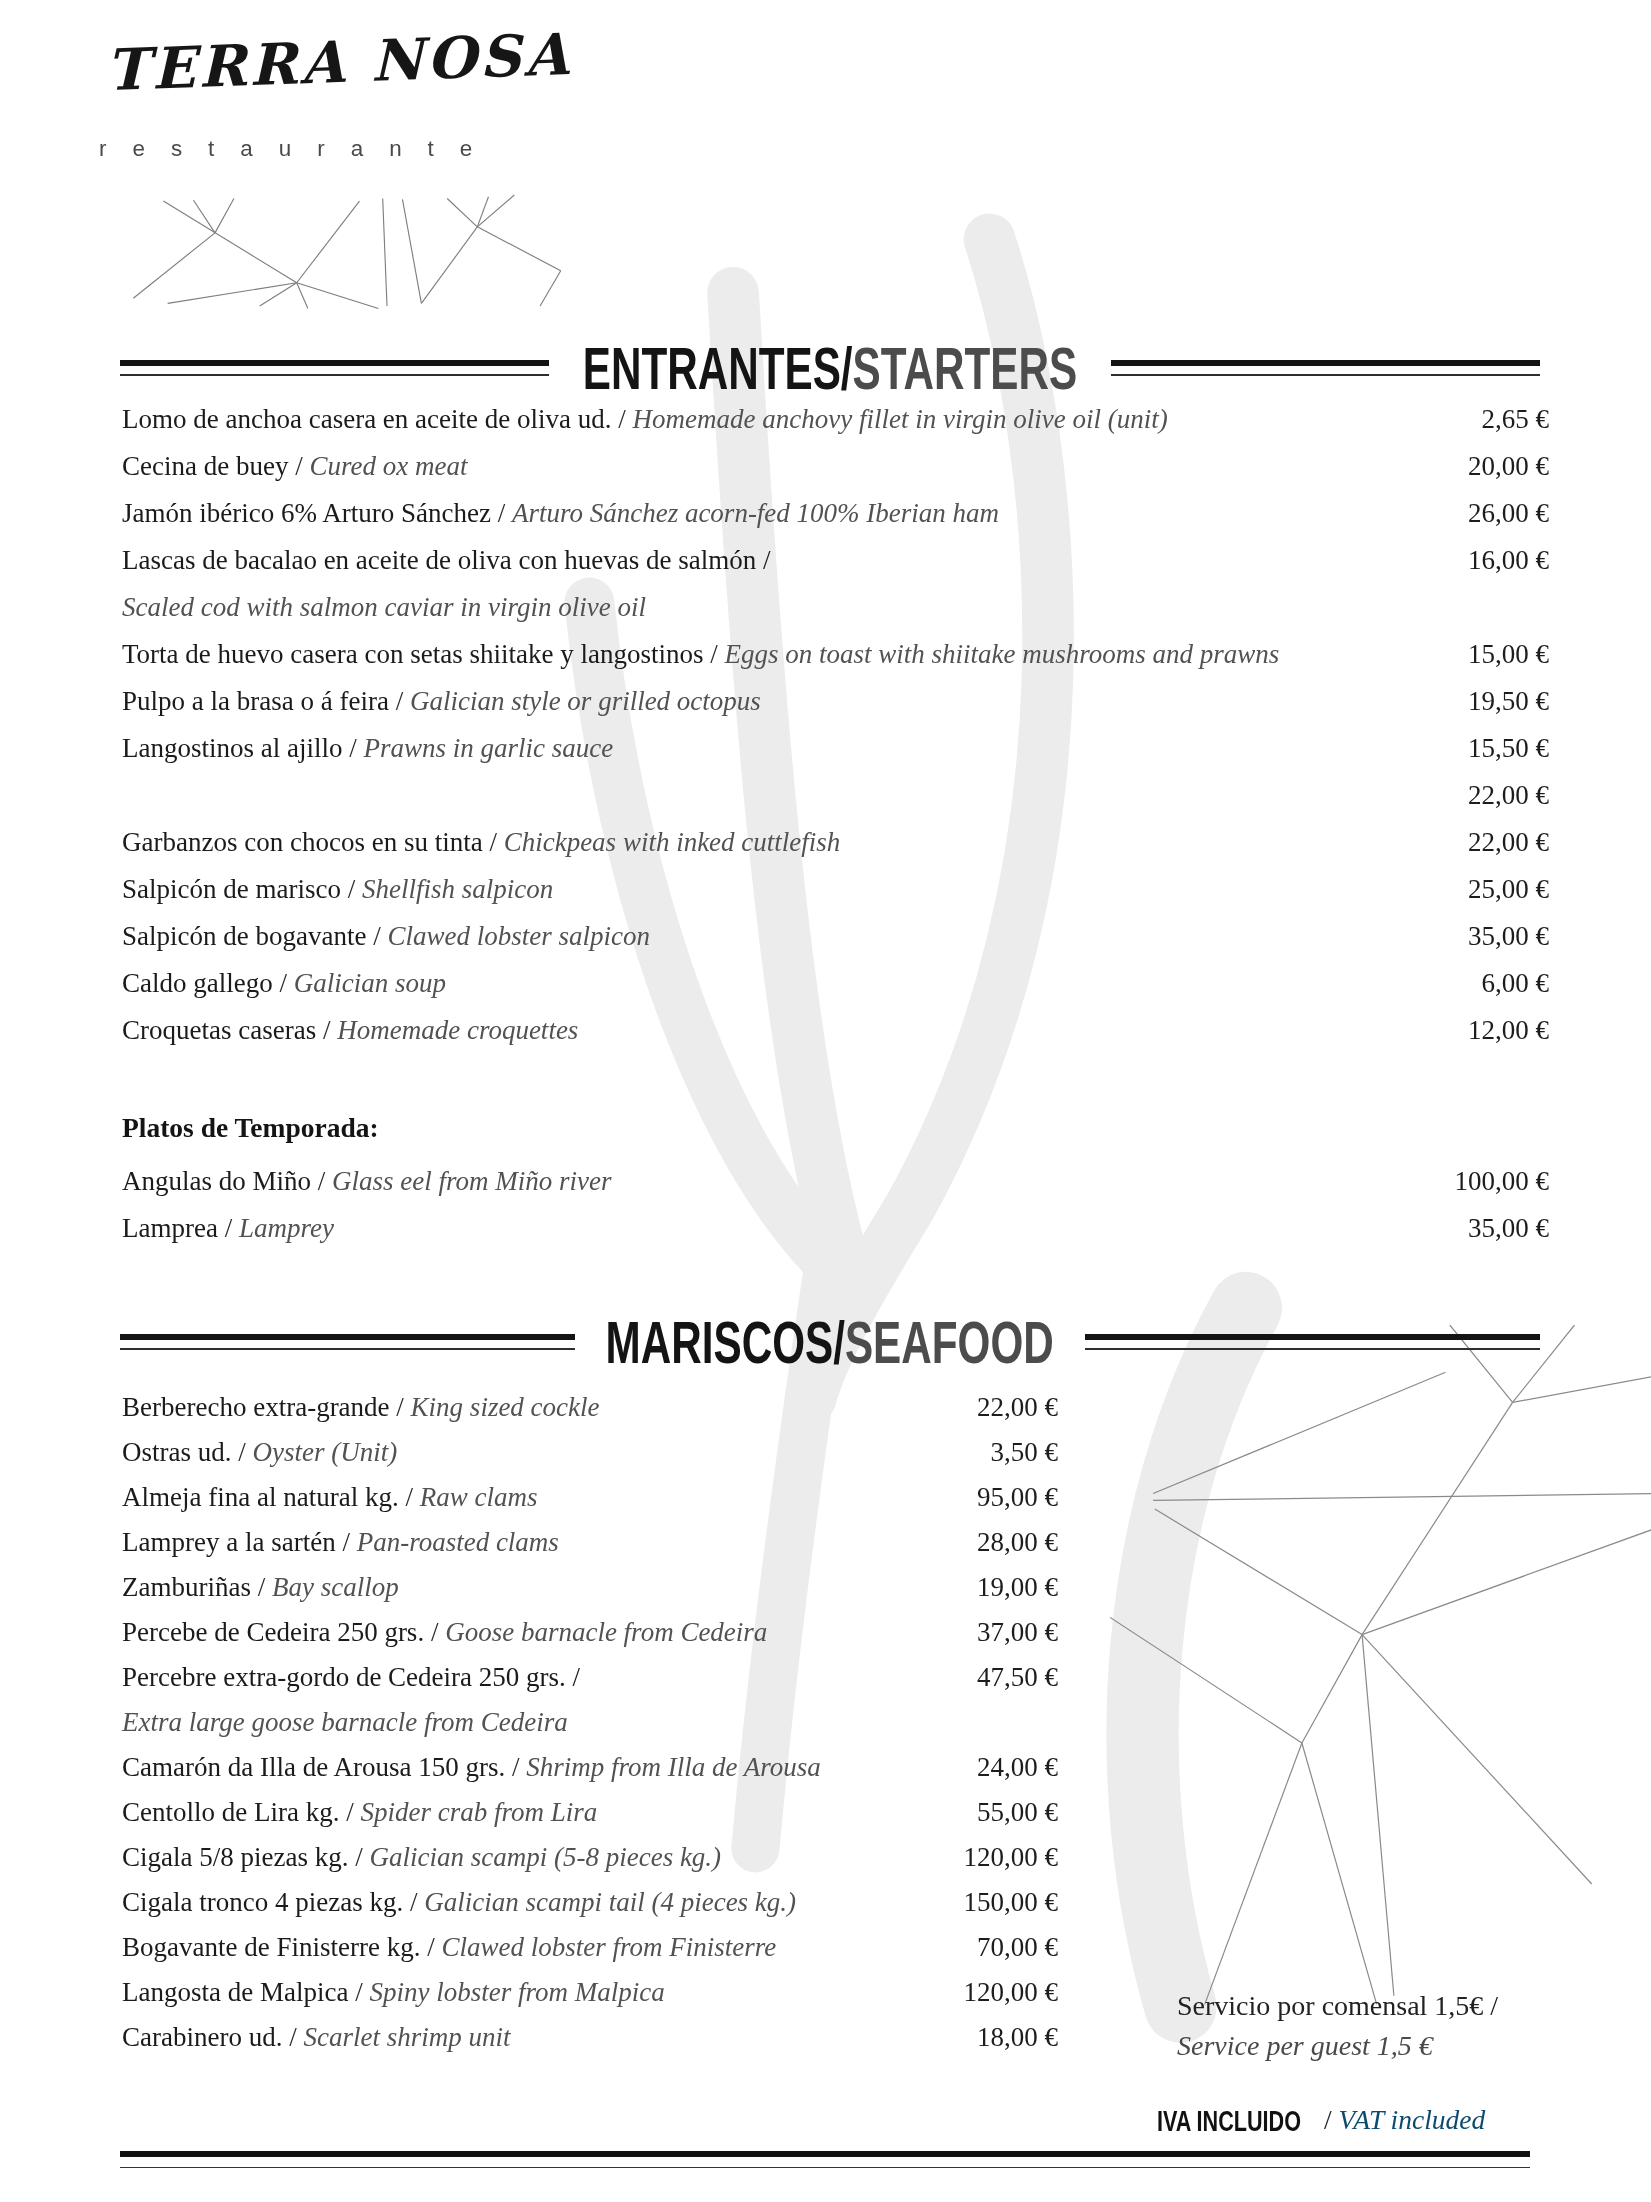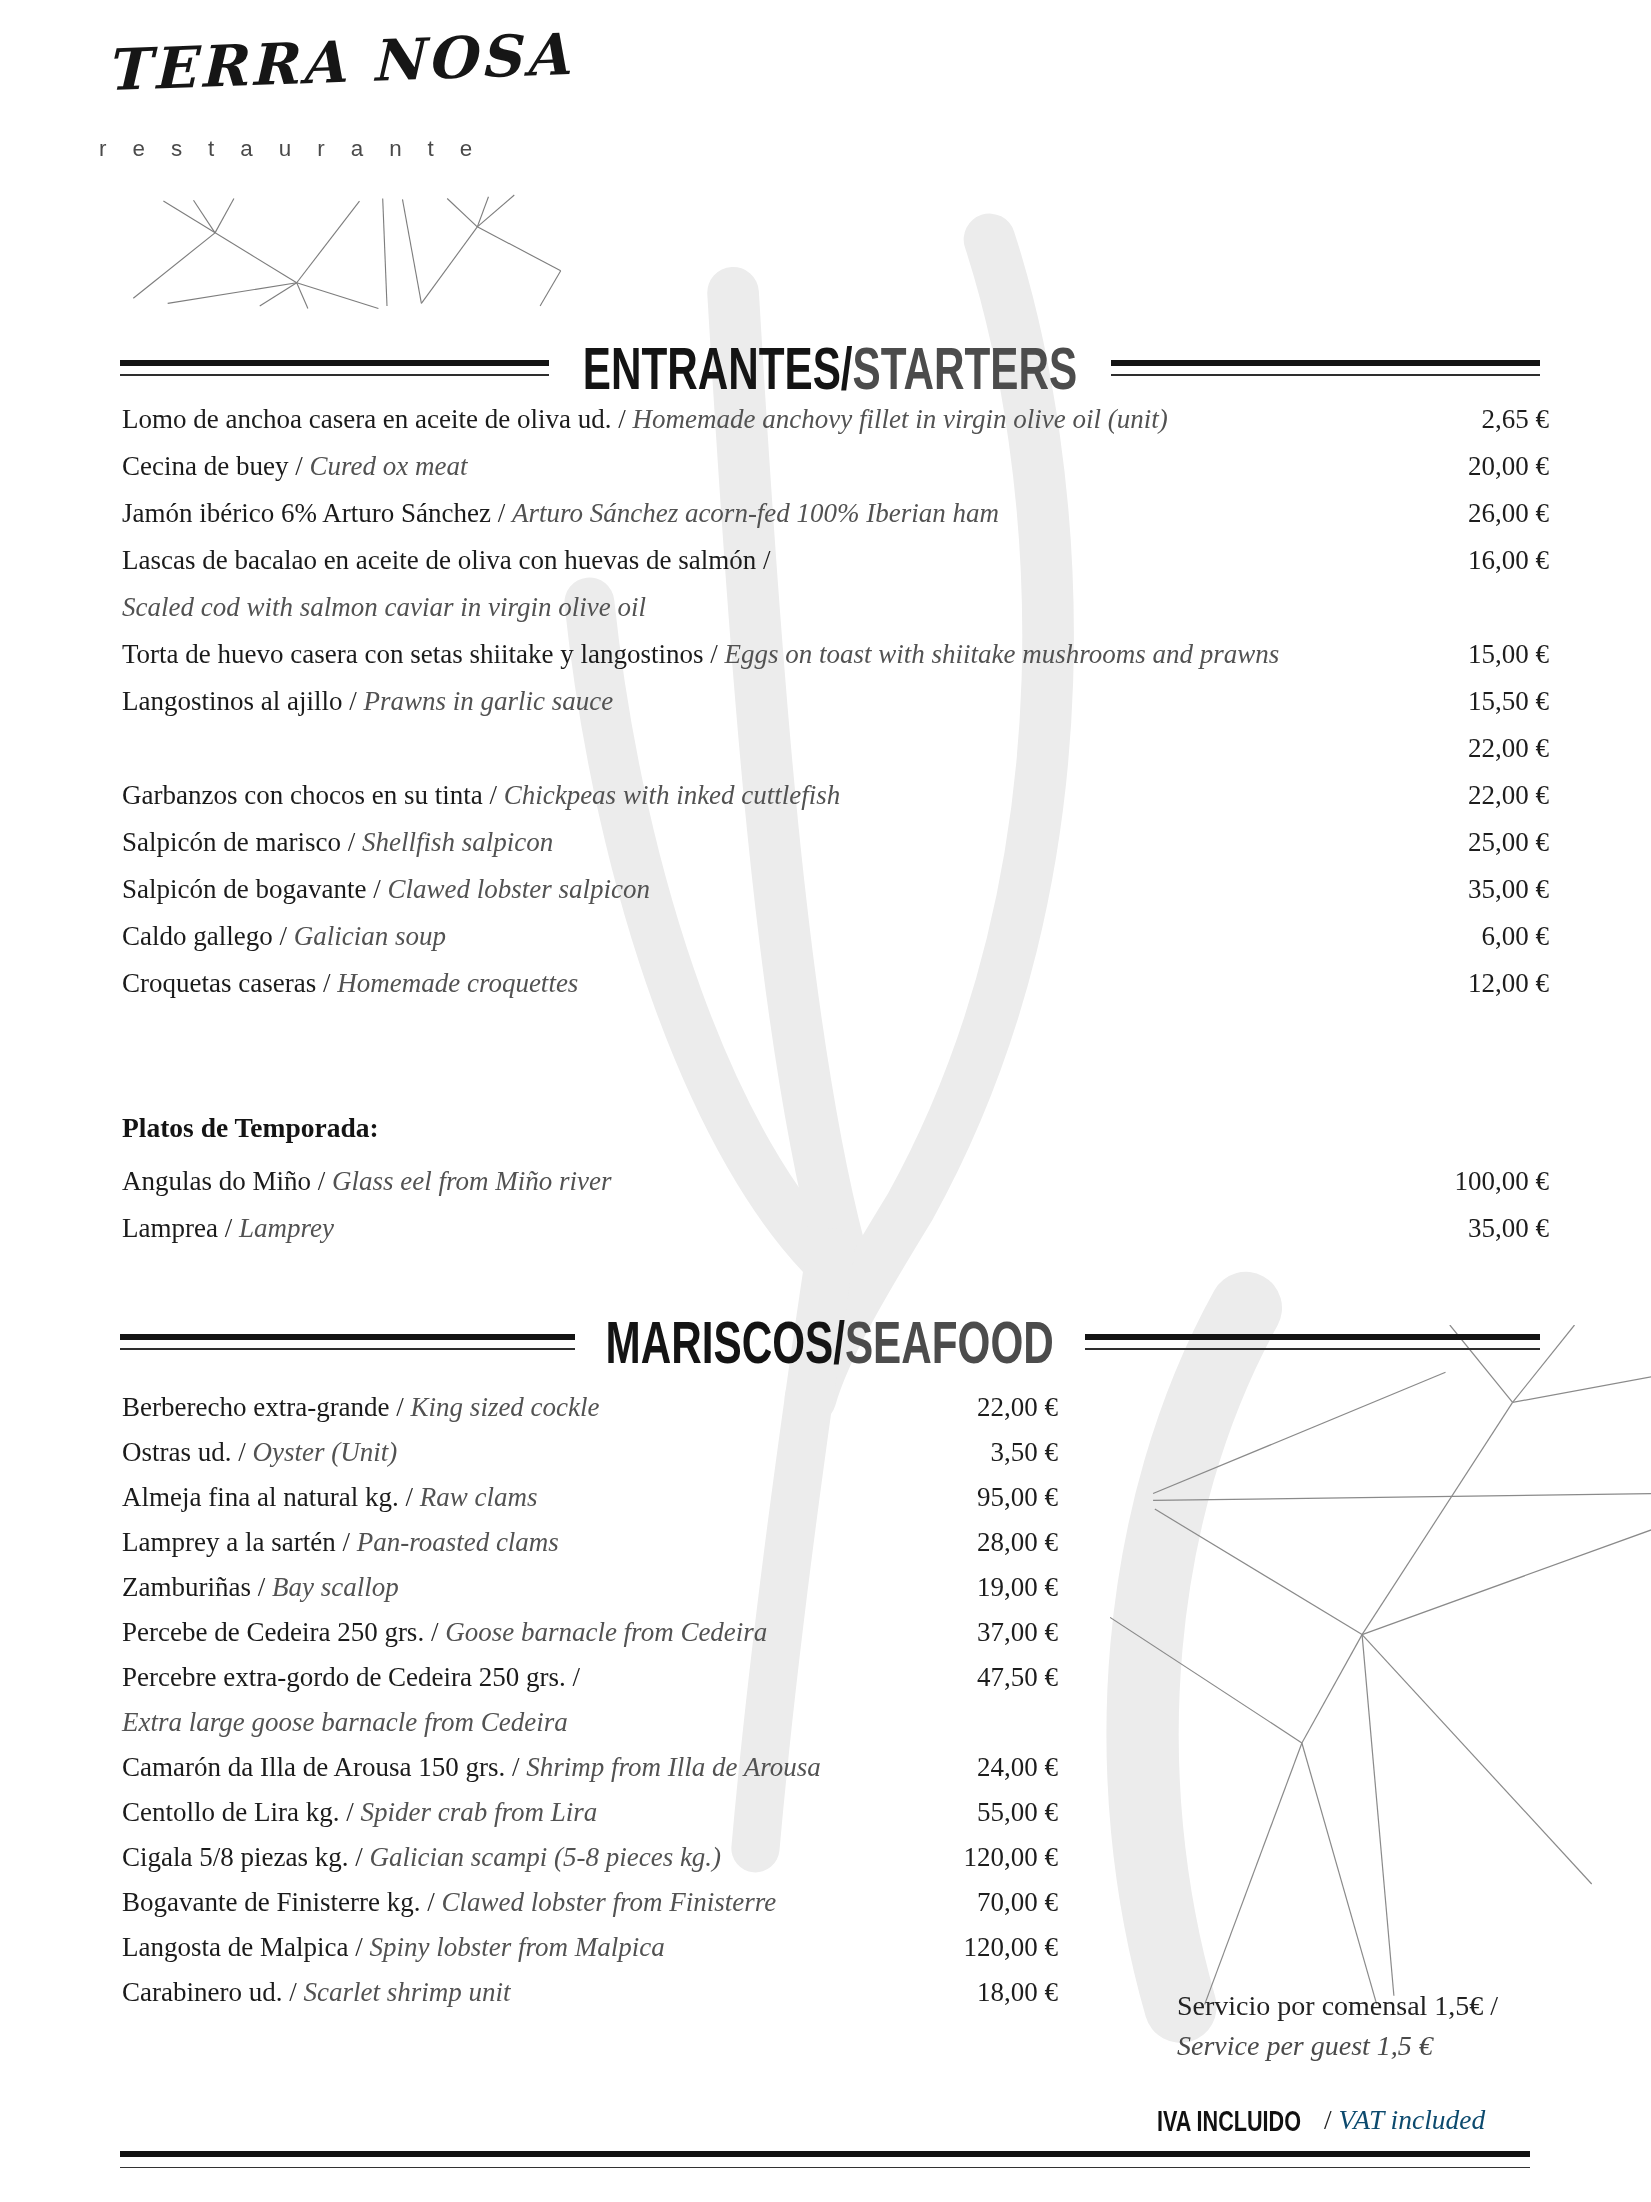--- a/index.html
+++ b/index.html
@@ -136,20 +136,24 @@
   </div>
         <div class="row cont">
     <span class="name"><span class="es"></span><span class="sep"></span><span class="en">Scaled cod with salmon caviar in virgin olive oil</span></span>
     <span class="price"></span>
   </div>
         <div class="row">
     <span class="name"><span class="es">Torta de huevo casera con setas shiitake y langostinos</span><span class="sep"> / </span><span class="en">Eggs on toast with shiitake mushrooms and prawns</span></span>
     <span class="price">15,00 €</span>
   </div>
         <div class="row">
+    <span class="name"><span class="es">Pulpo a la brasa o á feira</span><span class="sep"> / </span><span class="en">Galician style or grilled octopus</span></span>
+    <span class="price">19,50 €</span>
+  </div>
+        <div class="row">
     <span class="name"><span class="es">Langostinos al ajillo</span><span class="sep"> / </span><span class="en">Prawns in garlic sauce</span></span>
     <span class="price">15,50 €</span>
   </div>
         <div class="row">
     <span class="price">22,00 €</span>
   </div>
         <div class="row">
     <span class="name"><span class="es">Garbanzos con chocos en su tinta</span><span class="sep"> / </span><span class="en">Chickpeas with inked cuttlefish</span></span>
     <span class="price">22,00 €</span>
   </div>
@@ -228,20 +232,24 @@
   </div>
         <div class="row">
     <span class="name"><span class="es">Centollo de Lira kg.</span><span class="sep"> / </span><span class="en">Spider crab from Lira</span></span>
     <span class="price">55,00 €</span>
   </div>
         <div class="row">
     <span class="name"><span class="es">Cigala 5/8 piezas kg.</span><span class="sep"> / </span><span class="en">Galician scampi (5-8 pieces kg.)</span></span>
     <span class="price">120,00 €</span>
   </div>
         <div class="row">
+    <span class="name"><span class="es">Cigala tronco 4 piezas kg.</span><span class="sep"> / </span><span class="en">Galician scampi tail (4 pieces kg.)</span></span>
+    <span class="price">150,00 €</span>
+  </div>
+        <div class="row">
     <span class="name"><span class="es">Bogavante de Finisterre kg.</span><span class="sep"> / </span><span class="en">Clawed lobster from Finisterre</span></span>
     <span class="price">70,00 €</span>
   </div>
         <div class="row">
     <span class="name"><span class="es">Langosta de Malpica</span><span class="sep"> / </span><span class="en">Spiny lobster from Malpica</span></span>
     <span class="price">120,00 €</span>
   </div>
         <div class="row">
     <span class="name"><span class="es">Carabinero ud.</span><span class="sep"> / </span><span class="en">Scarlet shrimp unit</span></span>
     <span class="price">18,00 €</span>

